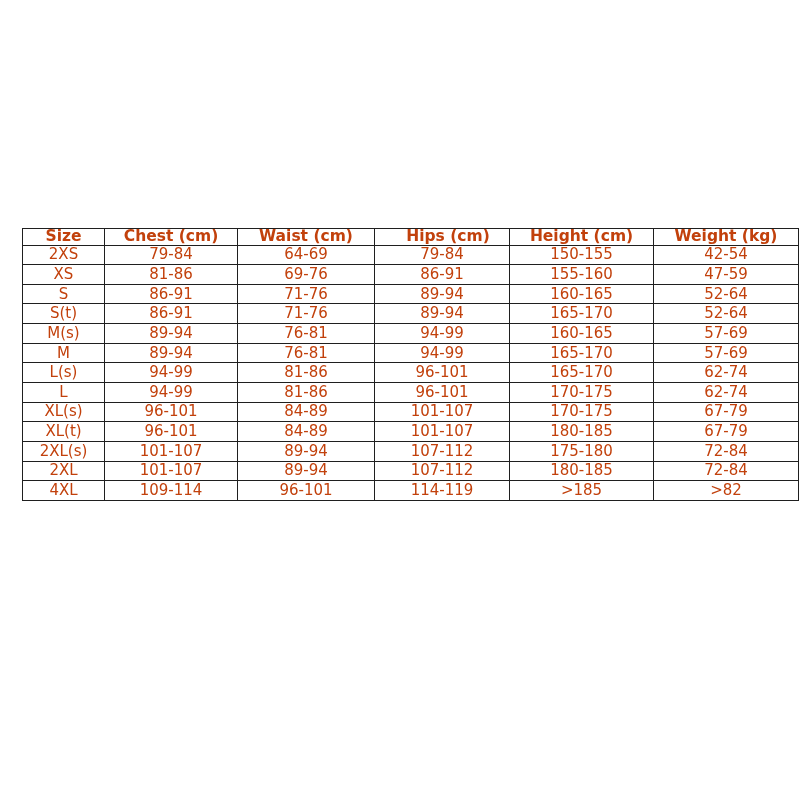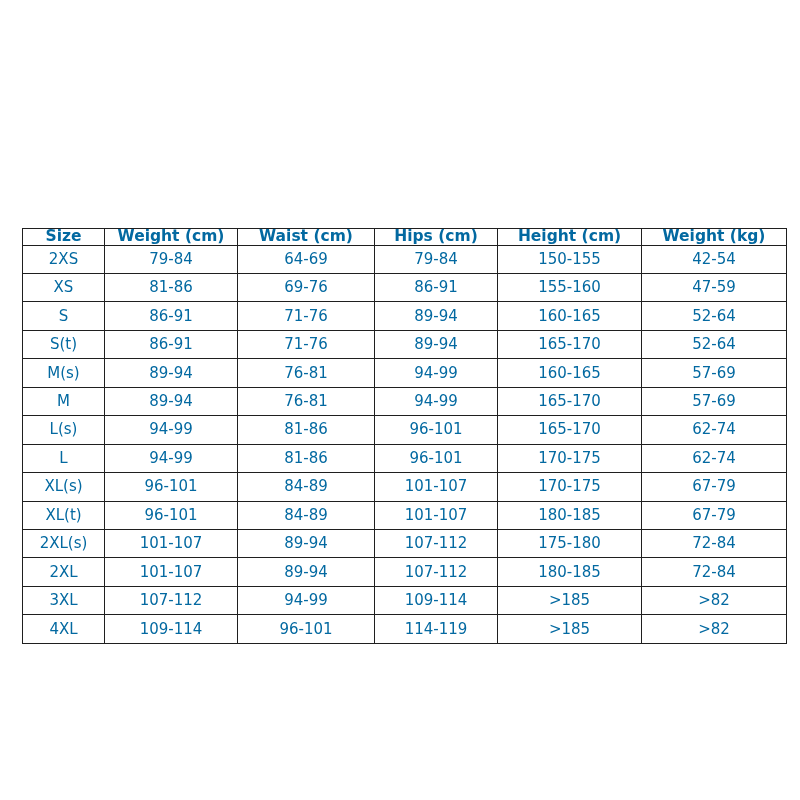--- a/index.html
+++ b/index.html
@@ -11,24 +11,24 @@
     width: 800px;
     height: 800px;
     position: relative;
     font-family: "DejaVu Sans", "Liberation Sans", sans-serif;
   }
   .size-table {
     position: absolute;
     left: 22px;
     top: 228px;
     width: 758px;
-    height: 416px;
+    height: 273px;
     border-collapse: collapse;
     table-layout: fixed;
-    color: #0369a1;
+    color: #c2410c;
     border-radius: 21px;
   }
   .size-table th,
   .size-table td {
     border: 1.6px solid #1f1f1f;
     text-align: center;
     vertical-align: middle;
     padding: 0;
     font-size: 15px;
     line-height: 1;
@@ -40,23 +40,23 @@
     font-size: 15.5px;
   }
 </style>
 </head>
 <body>
 
 <table class="size-table">
   <thead>
     <tr id="header-row">
         <th style="width: 81px;">Size</th>
-        <th style="width: 132px;">Weight (cm)</th>
+        <th style="width: 132px;">Chest (cm)</th>
         <th style="width: 136px;">Waist (cm)</th>
-        <th style="width: 122px;">Hips (cm)</th>
+        <th style="width: 122px; padding-left: 12px;">Hips (cm)</th>
         <th style="width: 143px;">Height (cm)</th>
         <th style="width: 144px;">Weight (kg)</th>
       </tr>
   </thead>
   <tbody id="table-body">
       <tr>
         <td>2XS</td>
         <td>79-84</td>
         <td>64-69</td>
         <td>79-84</td>
@@ -145,28 +145,20 @@
       </tr>
       <tr>
         <td>2XL</td>
         <td>101-107</td>
         <td>89-94</td>
         <td>107-112</td>
         <td>180-185</td>
         <td>72-84</td>
       </tr>
       <tr>
-        <td>3XL</td>
-        <td>107-112</td>
-        <td>94-99</td>
-        <td>109-114</td>
-        <td>&gt;185</td>
-        <td>&gt;82</td>
-      </tr>
-      <tr>
         <td>4XL</td>
         <td>109-114</td>
         <td>96-101</td>
         <td>114-119</td>
         <td>&gt;185</td>
         <td>&gt;82</td>
       </tr>
     </tbody>
 </table>
 

